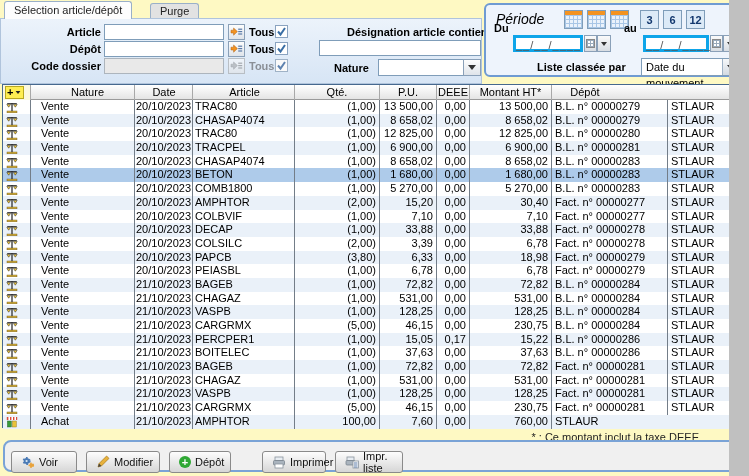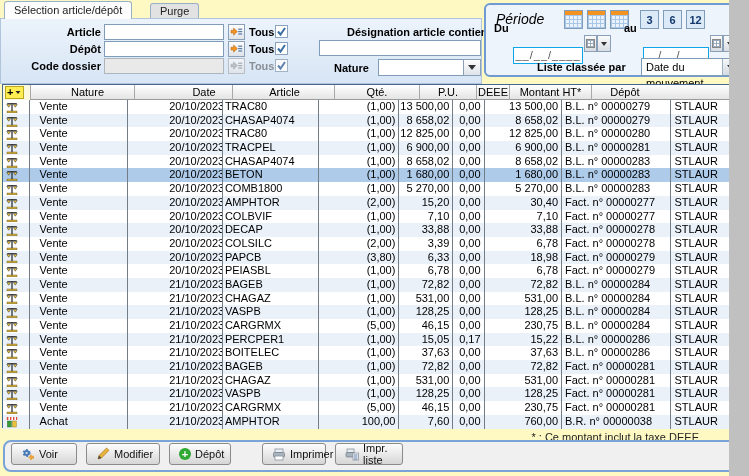--- a/index.html
+++ b/index.html
@@ -24,21 +24,21 @@
 
   
   .periode { position:absolute; left:484px; top:3px; width:261px; height:74px; background:#eef4fc; border:2px solid #6f9bd2; border-radius:6px; }
   .periode-title { position:absolute; left:10px; top:6px; font-size:14px; font-weight:normal; font-style:italic; }
   .quick-row { position:absolute; left:78px; top:5px; display:flex; gap:4px; }
   .calbtn { width:19px; height:19px; border:1px solid #7f9db9; background-color:#eaf2fb; position:relative; background-image:repeating-linear-gradient(0deg,#a8c6e6 0 1px,transparent 1px 4px),repeating-linear-gradient(90deg,#a8c6e6 0 1px,transparent 1px 4px); }
   .calbtn .topbar { position:absolute; left:0; top:0; width:100%; height:4px; background:#f39321; }
   .numbtn { width:19px; height:19px; border:1px solid #7f9db9; background-color:#dcead9; background:#dceaf7; color:#13386e; font-weight:bold; font-size:11px; display:flex; align-items:center; justify-content:center; }
   .numbtn.first { margin-left:7px; }
   .daterow-lbl { position:absolute; top:17px; font-weight:bold; }
-  .datefield { position:absolute; top:42px; height:17px; background:#fff; border:1px solid #0ea5e9; color:#555; text-align:center; line-height:15px; letter-spacing:1px; }
+  .datefield { position:absolute; top:30px; height:17px; background:#fff; border:3px solid #0ea5e9; color:#555; text-align:center; line-height:15px; letter-spacing:1px; }
   .df-btn { position:absolute; top:30px; width:13px; height:17px; background:linear-gradient(#fafafa,#d8dde3); border:1px solid #8aa0b8; display:flex; align-items:center; justify-content:center; }
   .sort-lbl { position:absolute; top:56px; font-weight:bold; }
   .sort-box { position:absolute; left:155px; top:53px; width:98px; height:18px; background:#fff; border:1px solid #7f9db9; line-height:16px; padding-left:4px; }
   .chev-btn { position:absolute; right:0; top:0; bottom:0; width:16px; background:linear-gradient(#f6f8fa,#d3dae2); border-left:1px solid #9eb2c6; display:flex; align-items:center; justify-content:center; }
   .tri-down { width:0; height:0; border-left:4px solid transparent; border-right:4px solid transparent; border-top:5px solid #333; }
   .tri-down.sm { border-left-width:3px; border-right-width:3px; border-top-width:4px; }
   .tri-up { width:0; height:0; border-left:4px solid transparent; border-right:4px solid transparent; border-bottom:5px solid #444; }
   .minical { width:9px; height:9px; border:1px solid #888; background-image:repeating-linear-gradient(0deg,#9ab 0 1px,transparent 1px 3px),repeating-linear-gradient(90deg,#9ab 0 1px,transparent 1px 3px); background-color:#fff; }
 
   
@@ -49,39 +49,39 @@
   .hcell.hplus { background:#fbf8e0; display:flex; align-items:center; justify-content:flex-start; padding-left:2px; }
   .plusico { display:flex; align-items:center; background:#ffee52; border:1px solid #b8a820; padding:0 1px; height:13px; font-weight:bold; font-size:11px; line-height:11px; }
   .plusico .tri-down { border-top-color:#222; margin-left:1px; transform:scale(.6); }
   .tbody { flex:1; display:flex; flex-direction:column; }
   .trow { display:flex; height:13.7px; background:#fff; }
   .trow.alt { background:#eaf1f9; }
   .trow.selected { background:#aecbea; }
   .tcell { height:100%; line-height:13.5px; font-size:11px; border-right:1px solid #737d88; overflow:hidden; white-space:nowrap; }
   .c0 { width:28px; display:flex; align-items:center; padding-left:3px; }
   .c1 { width:104px; padding-left:10px; }
-  .c2 { width:58px; padding-left:1px;margin-left:40px; }
+  .c2 { width:58px; padding-left:1px; }
   .c3 { width:102px; padding-left:2px; }
   .c4 { width:85px; }
   .c5 { width:57px; }
   .c6 { width:33px; }
   .c7 { width:82px; }
   .c8 { width:116px; padding-left:3px; }
   .c9 { width:63px; padding-left:3px; border-right:none; }
   .tr { text-align:right; padding-right:3px; }
   .vscroll { width:15px; background:#f4f4f4; border-left:1px solid #c8c8c8; position:relative; }
   .sb-btn { position:absolute; left:0; width:14px; height:15px; background:#f4f4f4; display:flex; align-items:center; justify-content:center; }
   .sb-up { top:0; }
   .sb-down { bottom:0; }
   .sb-thumb { position:absolute; left:1px; right:1px; bottom:16px; height:17px; background:#cdcdcd; border:1px solid #aaa; }
 
   
   .note { position:absolute; top:431px; right:30px; font-size:11px; color:#222; }
   .bottom-panel { position:absolute; left:3px; top:440px; width:742px; height:32px; border:2px solid #7aa3d6; border-radius:8px; background:#f0f0f0; }
-  .btn-row { position:absolute; left:6px; top:1px; display:flex; gap:9px;border-radius:10px; }
+  .btn-row { position:absolute; left:6px; top:9px; display:flex; gap:9px;border-radius:10px; }
   .fbtn { height:22px; display:flex; align-items:center; gap:4px; padding:0 9px; background:linear-gradient(#fdfdfd,#d6d6d6); border:1px solid #8a8a8a; border-radius:3px; font-size:11px; color:#111; }
   .fbtn .ic { width:14px; height:14px; display:flex; align-items:center; justify-content:center; }
   .plus-circle { width:12px; height:12px; border-radius:50%; background:#2fa834; color:#fff; font-weight:bold; font-size:11px; line-height:11px; display:flex; align-items:center; justify-content:center; }
 </style>
 </head>
 <body>
 
 <div class="window">
 
   <div class="tab active">Sélection article/dépôt</div>
@@ -674,21 +674,20 @@
                 <rect x="6.4" y="5" width="4" height="6" fill="#e8c23a" stroke="#8a6e10" stroke-width="0.4"></rect>
               </svg>
             </div>
             <div class="tcell c1">Achat</div>
             <div class="tcell c2">21/10/2023</div>
             <div class="tcell c3">AMPHTOR</div>
             <div class="tcell c4 tr">100,00</div>
             <div class="tcell c5 tr">7,60</div>
             <div class="tcell c6 tr">0,00</div>
             <div class="tcell c7 tr">760,00</div>
-            <div class="tcell c8">B.R. n° 00000038</div>
             <div class="tcell c9">STLAUR</div>
           </div>
         </div>
     </div>
     <div class="vscroll">
       <div class="sb-btn sb-up">
           <span class="tri-up"></span>
         </div>
       <div class="sb-thumb"></div>
       <div class="sb-btn sb-down">

